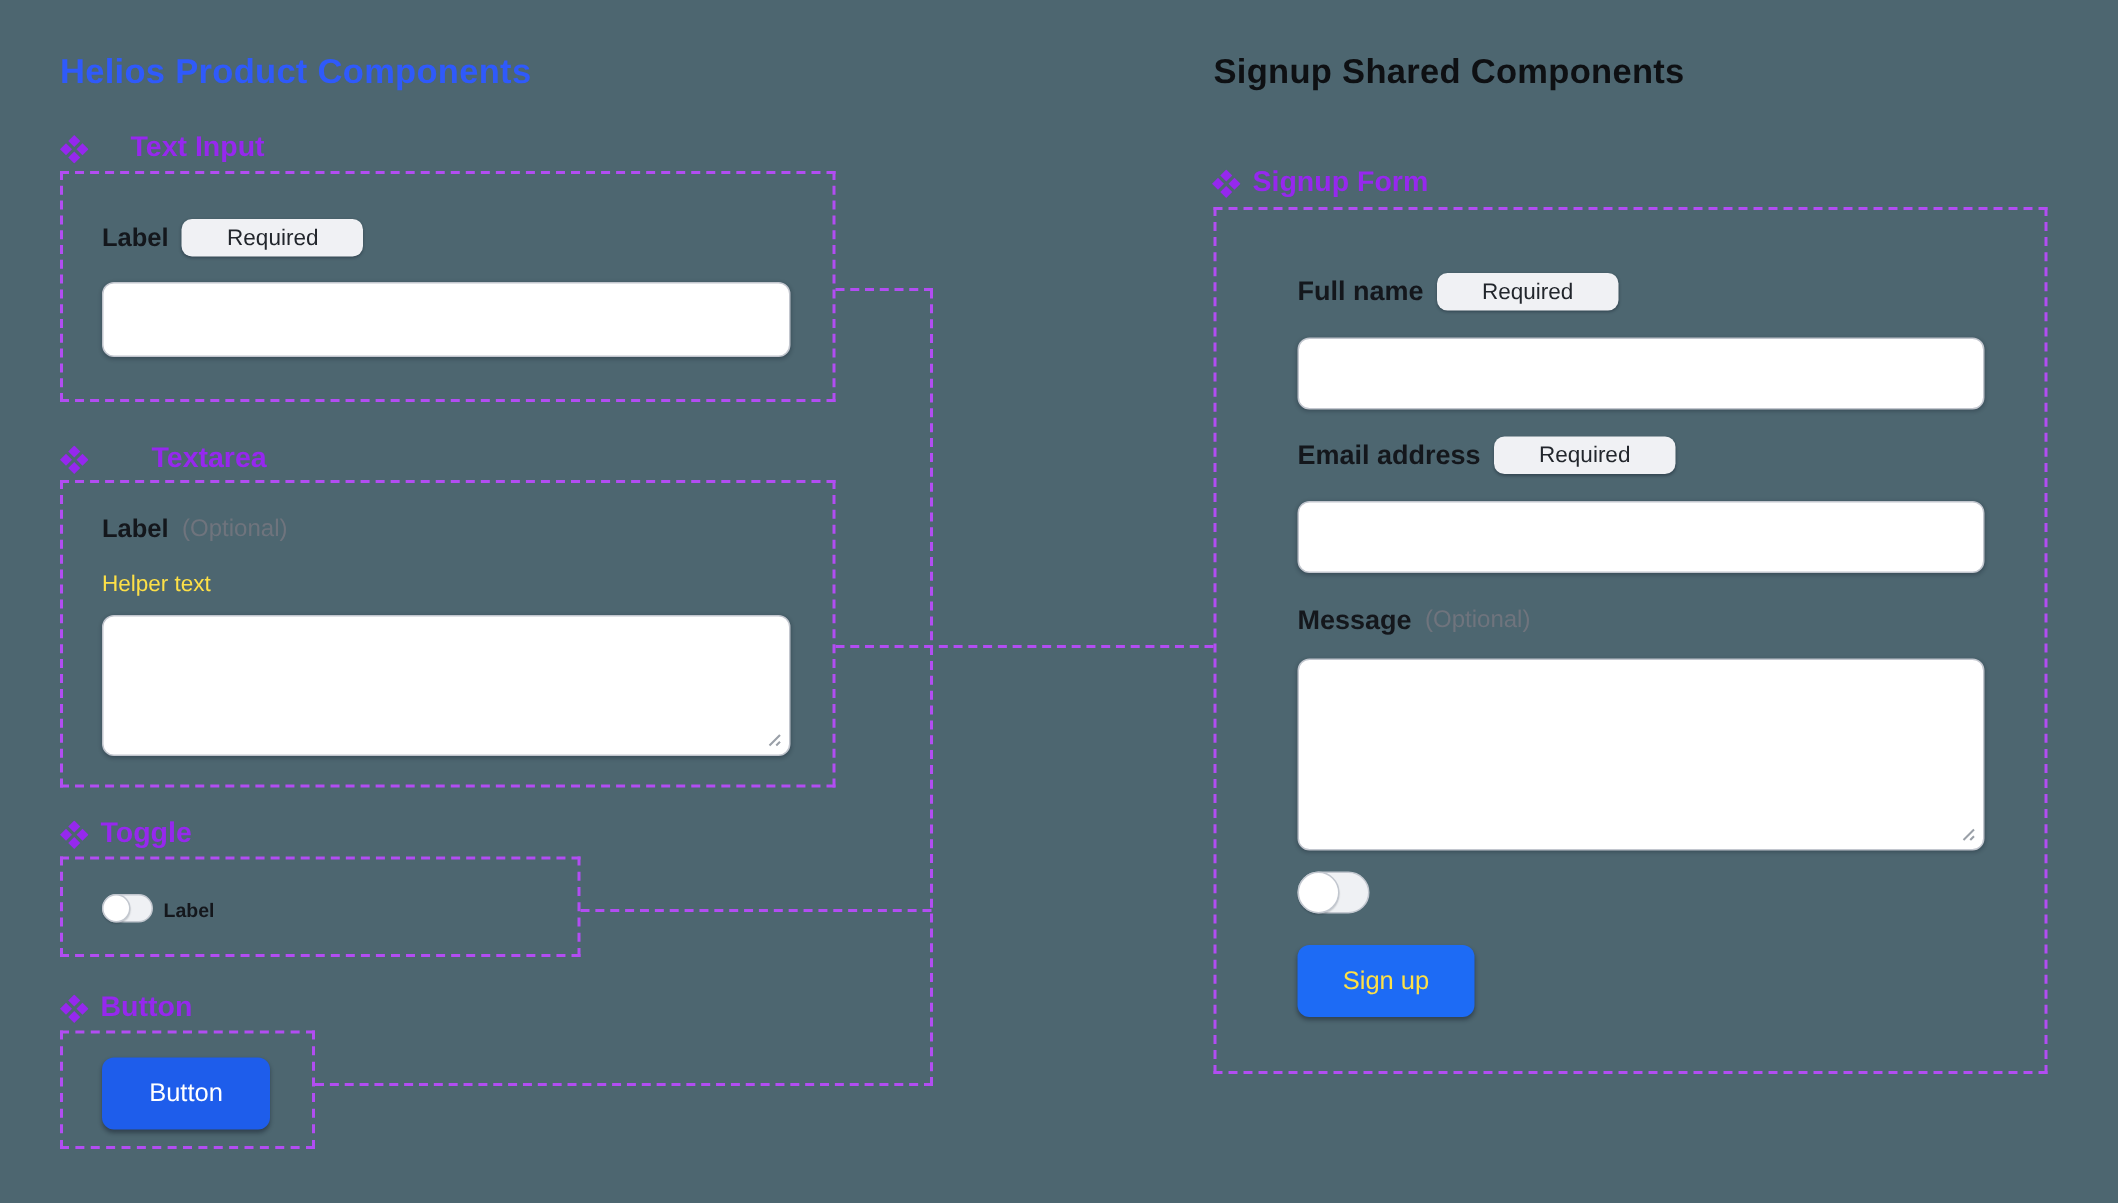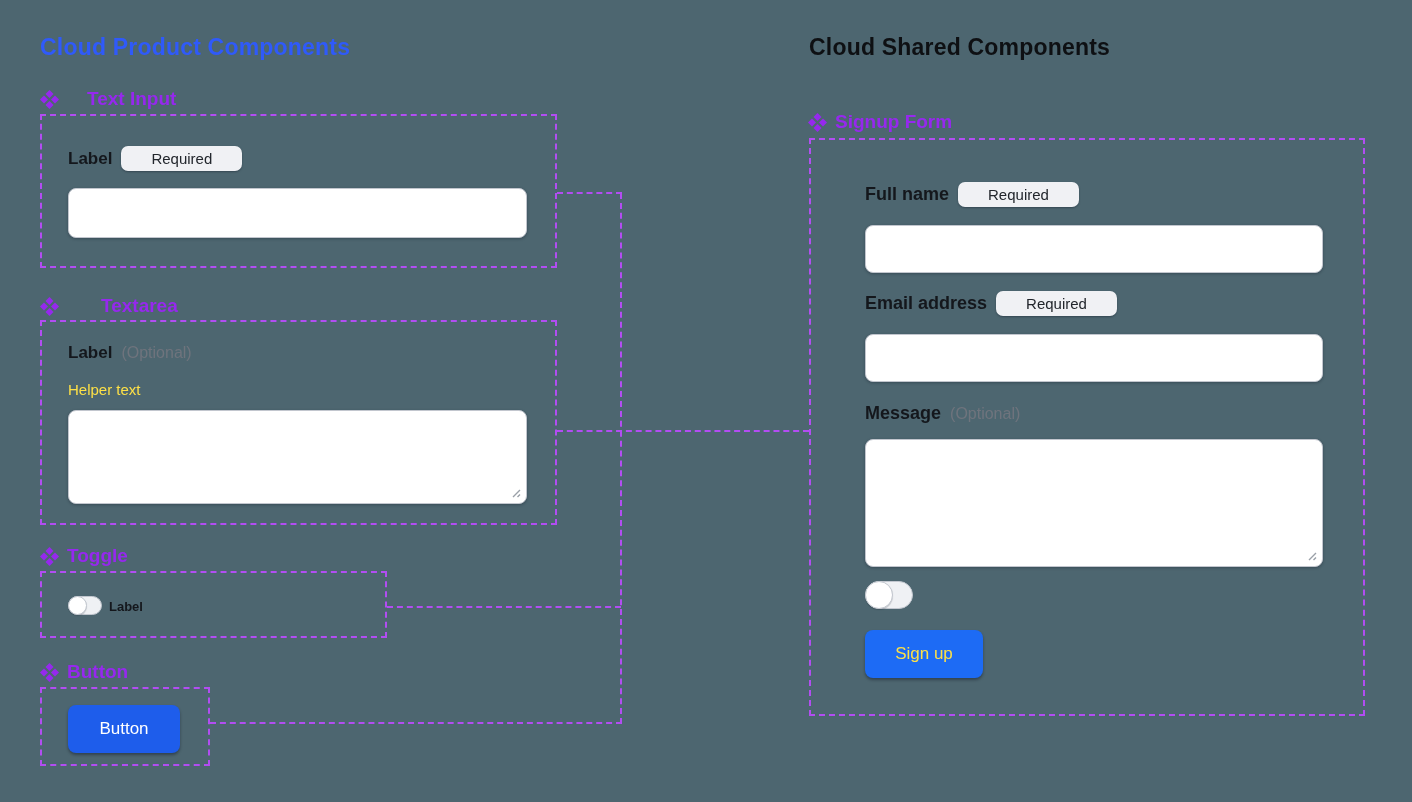--- a/index.html
+++ b/index.html
@@ -95,21 +95,21 @@
 </svg>
 
 <div id="canvas">
 
   <div class="connector-v" style="left:620px; top:193px; height:531px;"></div>
   <div class="connector-h" style="left:557px; top:192px; width:65px;"></div>
   <div class="connector-h" style="left:557px; top:430px; width:252px;"></div>
   <div class="connector-h" style="left:387px; top:606px; width:234px;"></div>
   <div class="connector-h" style="left:210px; top:722px; width:412px;"></div>
 
-  <div class="page-title title-left">Cloud Product Components</div>
+  <div class="page-title title-left">Helios Product Components</div>
 
   <div class="comp-heading" style="left:40px; top:88px;gap:28px;">
     <svg class="comp-icon" viewBox="0 0 20 20">
         <use href="#comp-diamond"></use>
       </svg>
     <span>Text Input</span>
   </div>
   <div class="frame" style="left:40px; top:114px; width:517px; height:154px;">
     <div class="label-row" style="left:26px; top:30px;">
       <span class="field-label">Label</span>
@@ -154,21 +154,21 @@
   <div class="comp-heading" style="left:40px; top:661px;">
     <svg class="comp-icon" viewBox="0 0 20 20">
         <use href="#comp-diamond"></use>
       </svg>
     <span>Button</span>
   </div>
   <div class="frame" style="left:40px; top:687px; width:170px; height:79px;">
     <button class="btn btn-primary-left" style="left:26px; top:16px; width:112px; height:48px;">Button</button>
   </div>
 
-  <div class="page-title title-right">Cloud Shared Components</div>
+  <div class="page-title title-right">Signup Shared Components</div>
 
   <div class="comp-heading" style="left:808px; top:111px;">
     <svg class="comp-icon" viewBox="0 0 20 20">
         <use href="#comp-diamond"></use>
       </svg>
     <span>Signup Form</span>
   </div>
 
   <div class="frame" style="left:809px; top:138px; width:556px; height:578px;">
 

